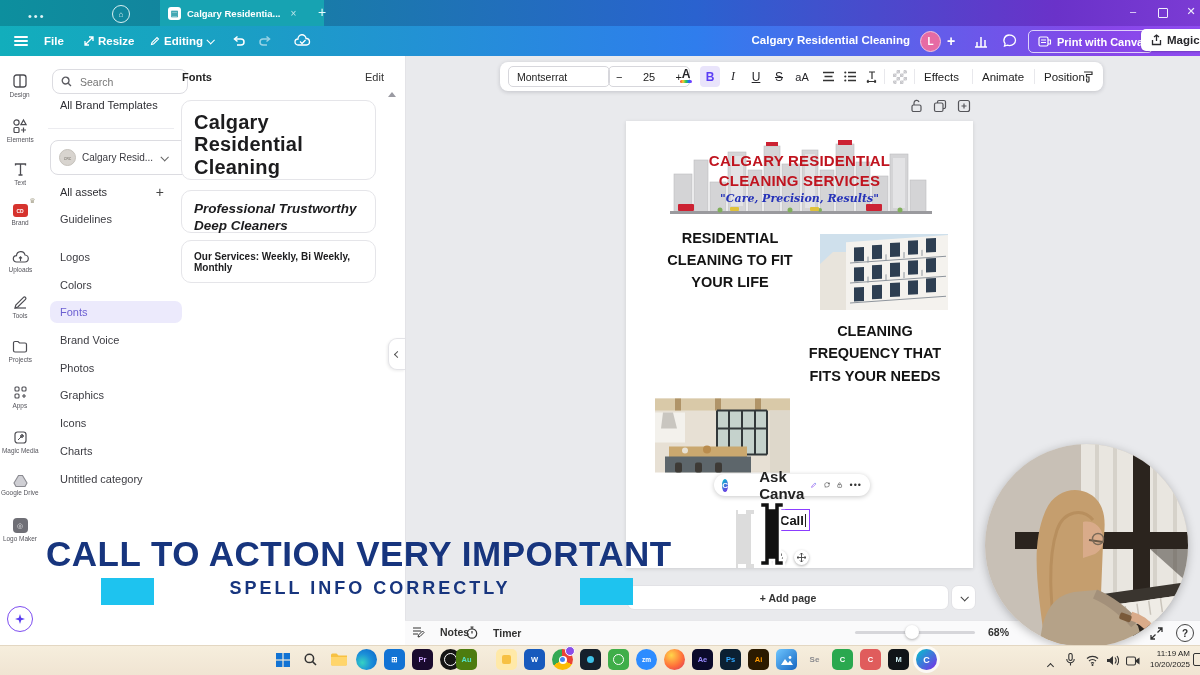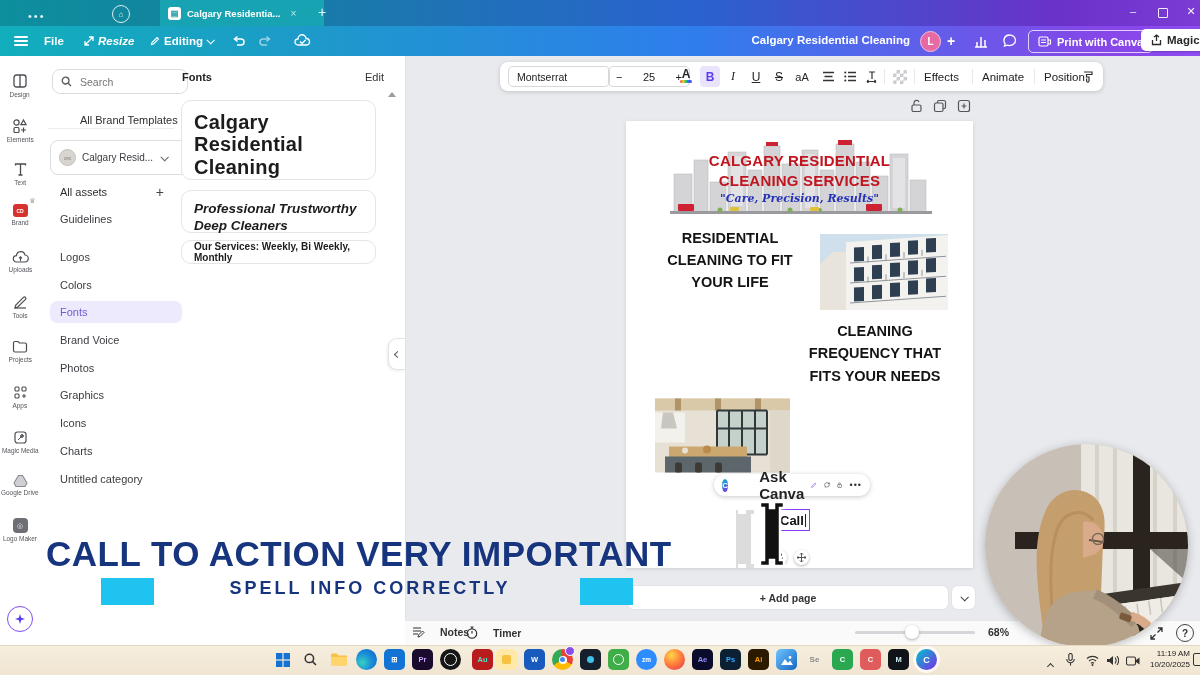--- a/index.html
+++ b/index.html
@@ -46,42 +46,42 @@
   .rail-item svg{display:block;}
   #sparkle-btn{left:7px;top:606px;width:24px;height:24px;border-radius:50%;background:#fff;
     border:1.6px solid #7d4df0;display:flex;align-items:center;justify-content:center;}
   
   #panel{left:40px;top:56px;width:365px;height:589px;background:#fff;border-right:1px solid #e3e3e7;}
   #search-box{left:52px;top:69px;width:118px;height:23px;border:1px solid #dcdce1;border-radius:8px;
     display:flex;align-items:center;gap:6px;padding:0 8px;background:#fff;}
   #search-box input{border:0;outline:0;width:80px;font-size:10.5px;color:#333;
     font-family:"Liberation Sans",sans-serif;background:transparent;}
   .panel-link{left:60px;font-size:11px;color:#2e2e33;}
-  #templates-link{top:114px;margin-left:20px;}
+  #templates-link{top:99px;}
   .pdivider{left:48px;top:128px;width:126px;height:1px;background:#ececf0;}
   #kit-box{left:50px;top:140px;width:122px;height:33px;border:1px solid #dcdce1;border-radius:8px;
     display:flex;align-items:center;gap:6px;padding:0 8px;}
   #kit-box .av{width:15px;height:15px;border-radius:50%;background:#d8d4cf;border:1px solid #c6c2bc;
     font-size:5px;color:#8a867f;display:flex;align-items:center;justify-content:center;}
   #kit-box .nm{font-size:10px;color:#3a3a40;white-space:nowrap;}
   #assets-row{left:60px;top:184px;width:104px;display:flex;justify-content:space-between;align-items:center;
     font-size:11px;color:#2e2e33;}
   .bnav{left:50px;width:122px;height:22px;display:flex;align-items:center;padding-left:10px;
     font-size:11px;color:#3c3c42;border-radius:7px;}
   .bnav.sel{background:#eceafc;color:#6b5fd1;}
   
   #fonts-title{left:182px;top:71px;font-size:11px;font-weight:bold;color:#222;}
   #fonts-edit{left:365px;top:71px;font-size:11px;color:#333;}
   #scroll-up{left:388px;top:92px;width:0;height:0;border-left:4px solid transparent;
     border-right:4px solid transparent;border-bottom:5px solid #9a9aa2;}
   .fcard{left:181px;width:195px;background:#fff;border:1px solid #e5e5e9;border-radius:10px;
     box-sizing:border-box;padding:10px 12px;color:#1c1c1e;}
   #fcard1{top:100px;height:80px;font-size:20px;line-height:1.12;font-weight:800;letter-spacing:.2px;}
   #fcard2{top:190px;height:43px;font-size:13.5px;line-height:1.25;font-weight:bold;font-style:italic;}
-  #fcard3{top:240px;height:24px;font-size:10px;font-weight:bold;display:flex;align-items:center;padding:0 12px;}
+  #fcard3{top:240px;height:43px;font-size:10px;font-weight:bold;display:flex;align-items:center;padding:0 12px;}
   #collapse{left:388px;top:338px;width:16px;height:30px;background:#fff;border:1px solid #e4e4e8;
     border-right:0;border-radius:9px 0 0 9px;display:flex;align-items:center;justify-content:center;
     box-shadow:-1px 1px 3px rgba(0,0,0,.08);}
   #collapse .chev{transform:rotate(135deg);width:4px;height:4px;color:#555;}
   
   #ttbar{left:500px;top:62px;width:603px;height:29px;background:#fff;border-radius:8px;
     box-shadow:0 1px 4px rgba(20,20,40,.18);display:flex;align-items:center;}
   #font-sel{position:absolute;left:8px;top:4px;width:92px;height:19px;border:1px solid #d7d7dc;
     border-radius:5px;display:flex;align-items:center;padding-left:8px;font-size:10.5px;color:#222;}
   #size-grp{position:absolute;left:108px;top:4px;width:66px;height:19px;border:1px solid #d7d7dc;
@@ -180,21 +180,21 @@
 
   <div class="abs" id="toolbar"></div>
   <div class="abs burger">
       <i></i>
       <i></i>
       <i></i>
     </div>
   <div class="abs tb-item" style="left:44px;">
     <span>File</span>
     </div>
-  <div class="abs tb-item" style="left:84px;font-style:italic;">
+  <div class="abs tb-item" style="left:84px;">
     <svg width="10" height="10" viewBox="0 0 10 10">
         <path d="M1 9 9 1M1 5V9h4M9 5V1H5" stroke="#fff" stroke-width="1.3" fill="none"></path>
       </svg>
     <span>Resize</span>
     </div>
   <div class="abs tb-item" style="left:150px;">
     <svg width="10" height="10" viewBox="0 0 10 10">
         <path d="M1.5 8.5 2 6.5 7 1.5l1.5 1.5L3.5 8z" stroke="#fff" stroke-width="1.1" fill="none"></path>
       </svg>
     <span>Editing</span>
@@ -681,21 +681,21 @@
         <path d="M0 2a1.5 1.5 0 0 1 1.5-1.5h4L7.5 2.5H16V11a1.5 1.5 0 0 1-1.5 1.5h-13A1.5 1.5 0 0 1 0 11z" fill="#f7c142"></path>
         <path d="M0 4h16v7a1.5 1.5 0 0 1-1.5 1.5h-13A1.5 1.5 0 0 1 0 11z" fill="#ffd56b"></path>
       </svg>
     </div>
   <div class="abs tk" style="left:356px;background:radial-gradient(circle at 30% 65%,#35d2c4,#1b8fd8 45%,#0b61c9);border-radius:50%;"></div>
   <div class="abs tk" style="left:384px;background:#1273d4;">⊞</div>
   <div class="abs tk" style="left:412px;background:#1a0b2e;color:#cfa8ff;">Pr</div>
   <div class="abs tk" style="left:440px;background:#151515;border-radius:50%;">
     <span style="width:11px;height:11px;border:1.6px solid #fff;border-radius:50%;display:block;"></span>
     </div>
-  <div class="abs tk" style="left:472px;background:#b91c1c;color:#53e0c4;">Au</div>
+  <div class="abs tk" style="left:456px;background:#4d7c0f;color:#53e0c4;">Au</div>
   <div class="abs tk" style="left:496px;background:#ffe9a8;">
     <span style="width:9px;height:9px;background:#f7c142;border-radius:2px;display:block;"></span>
     </div>
   <div class="abs tk" style="left:524px;background:#185abd;">W</div>
   <div class="abs tk" style="left:552px;background:conic-gradient(#ea4335 0 33%,#fbbc05 33% 66%,#34a853 66% 100%);border-radius:50%;">
     <span style="width:8px;height:8px;background:#fff;border-radius:50%;display:flex;align-items:center;justify-content:center;">
         <span style="width:5px;height:5px;background:#4285f4;border-radius:50%;display:block;"></span>
       </span>
     <span style="position:absolute;right:-2px;top:-3px;width:8px;height:8px;background:#8a4fe8;border-radius:50%;border:1px solid #fff;"></span>
     </div>

